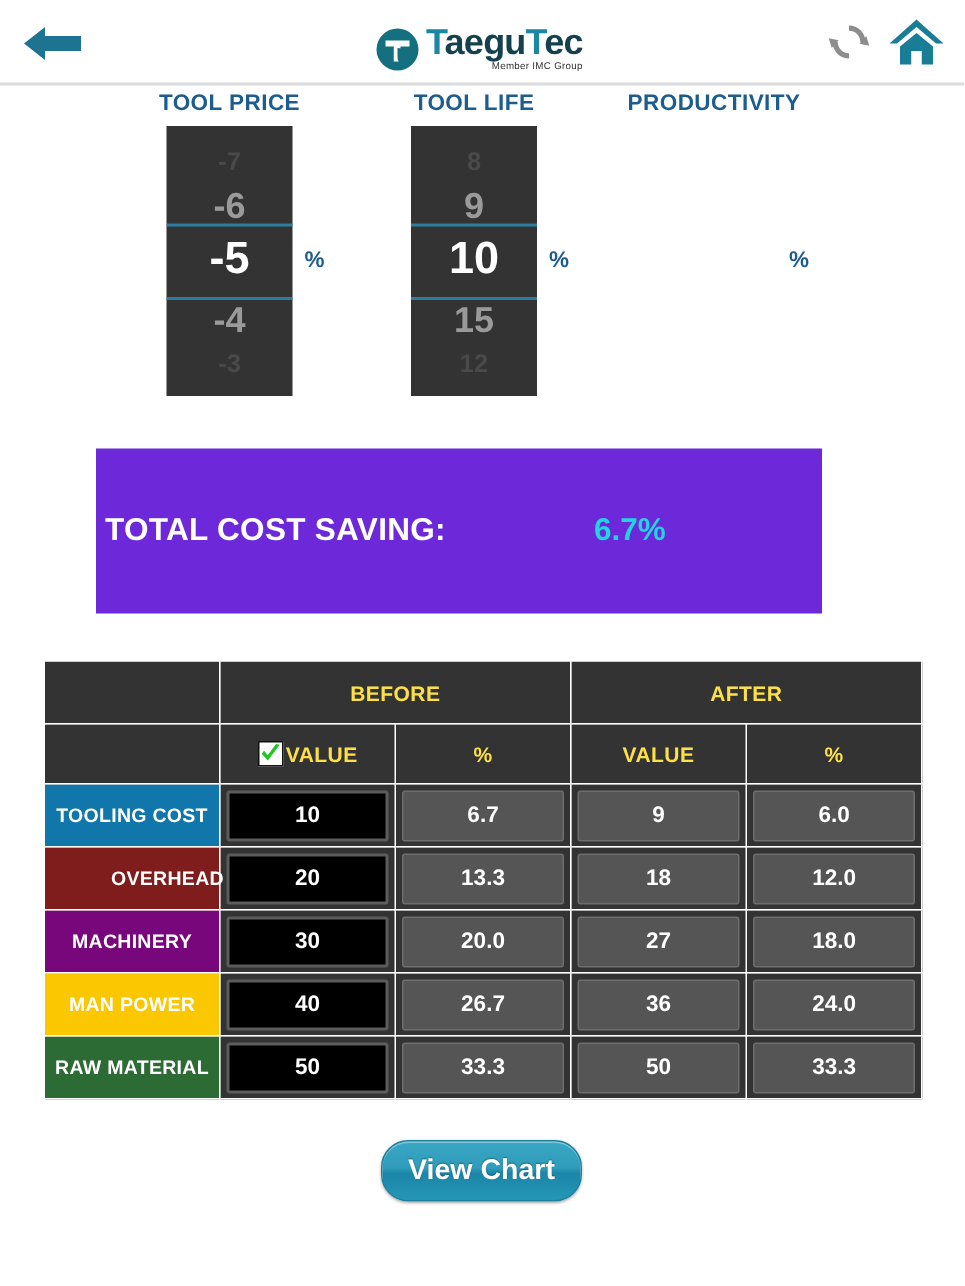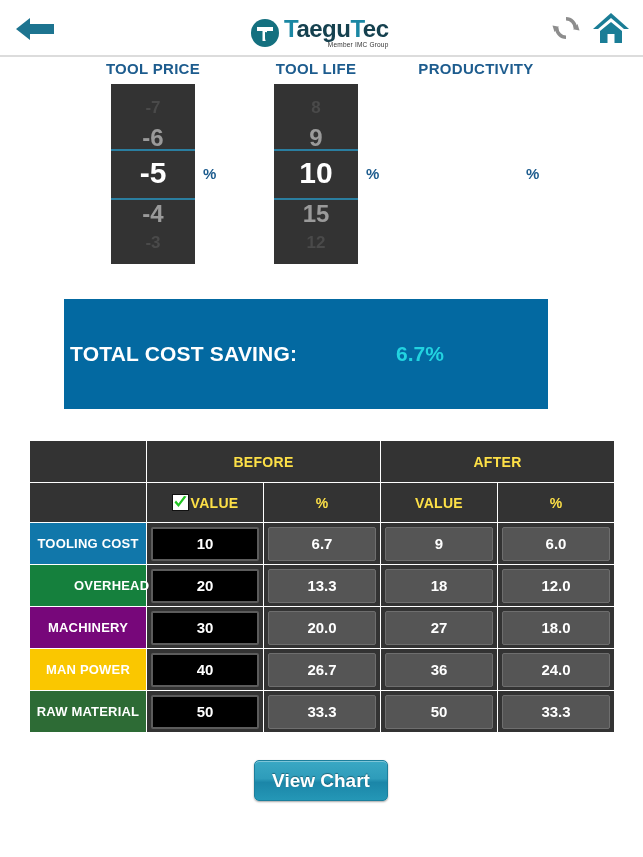--- a/index.html
+++ b/index.html
@@ -64,21 +64,21 @@
   #grp-price { left: 111px; top: 60px; width: 68px; height: 210px; }
   #grp-price .picker-title { left: -10px; width: 104px; }
   #grp-life  { left: 274px; top: 60px; width: 84px; height: 210px; }
   #grp-life  .picker-title { left: -10px; width: 104px; }
   #grp-prod  { left: 434px; top: 60px; width: 84px; height: 210px; }
   #grp-prod  .picker-title { left: -40px; width: 164px; }
 
   
   .saving-banner {
     position: absolute; left: 64px; top: 299px; width: 484px; height: 110px;
-    background: #0369a1;
+    background: #6d28d9;
     display: flex; align-items: center;
   }
   .saving-label {
     position: absolute; left: 6px; color: #ffffff;
     font-size: 21px; font-weight: bold; letter-spacing: 0.2px;
   }
   .saving-value {
     position: absolute; left: 332px; color: #22d3e0;
     font-size: 21px; font-weight: bold;
   }
@@ -125,21 +125,21 @@
     margin: 3px 4px; height: 34px; line-height: 34px;
     color: #ffffff; font-size: 15px; font-weight: bold; text-align: center;
     border-radius: 2px;
   }
   .cellbox.black  { background: #000000; border: 2px solid #5c5c5c; line-height: 30px; }
   .cellbox.gray   { background: #555555; border: 1px solid #6e6e6e; line-height: 32px; }
 
   
   .view-chart-btn {
     position: absolute; left: 254px; top: 760px; width: 134px; height: 41px;
-    border-radius: 5px;
+    border-radius: 18px;
     background: linear-gradient(to bottom, #3aa8c4 0%, #2e9cba 45%, #1b86a8 55%, #2497b6 100%);
     border: 1px solid #1c7f9c;
     box-shadow: 0 1px 2px rgba(0,0,0,0.35), inset 0 1px 0 rgba(255,255,255,0.35);
     color: #ffffff; font-size: 19px; font-weight: bold;
     display: flex; align-items: center; justify-content: center;
     text-shadow: 0 -1px 1px rgba(0,0,0,0.35);
     cursor: pointer;
   }
 </style>
 </head>
@@ -264,21 +264,21 @@
             <div class="cellbox gray">6.7</div>
           </td>
         <td class="data-cell">
             <div class="cellbox gray">9</div>
           </td>
         <td class="data-cell">
             <div class="cellbox gray">6.0</div>
           </td>
       </tr>
       <tr class="row-d">
-        <td class="lbl-cell" style="background: #15803d; padding-left: 44px;">OVERHEAD</td>
+        <td class="lbl-cell" style="background: #7f1d1d; padding-left: 44px;">OVERHEAD</td>
         <td class="data-cell">
             <div class="cellbox black">20</div>
           </td>
         <td class="data-cell">
             <div class="cellbox gray">13.3</div>
           </td>
         <td class="data-cell">
             <div class="cellbox gray">18</div>
           </td>
         <td class="data-cell">

